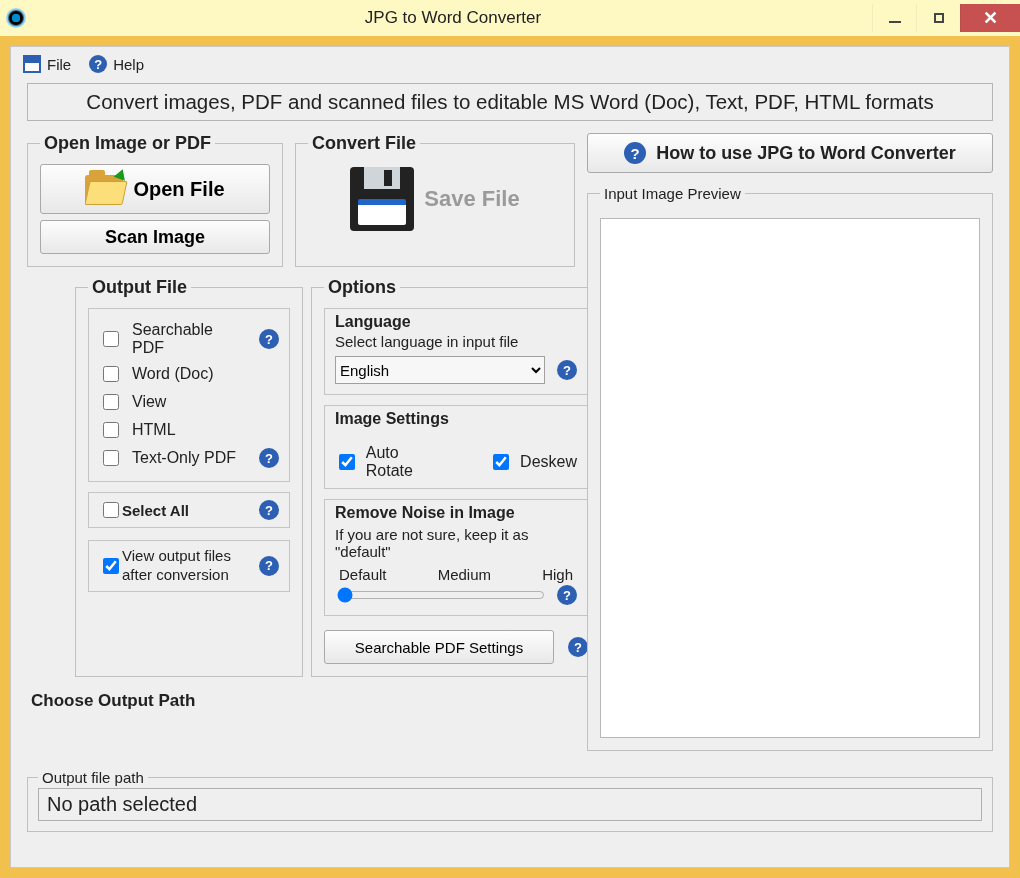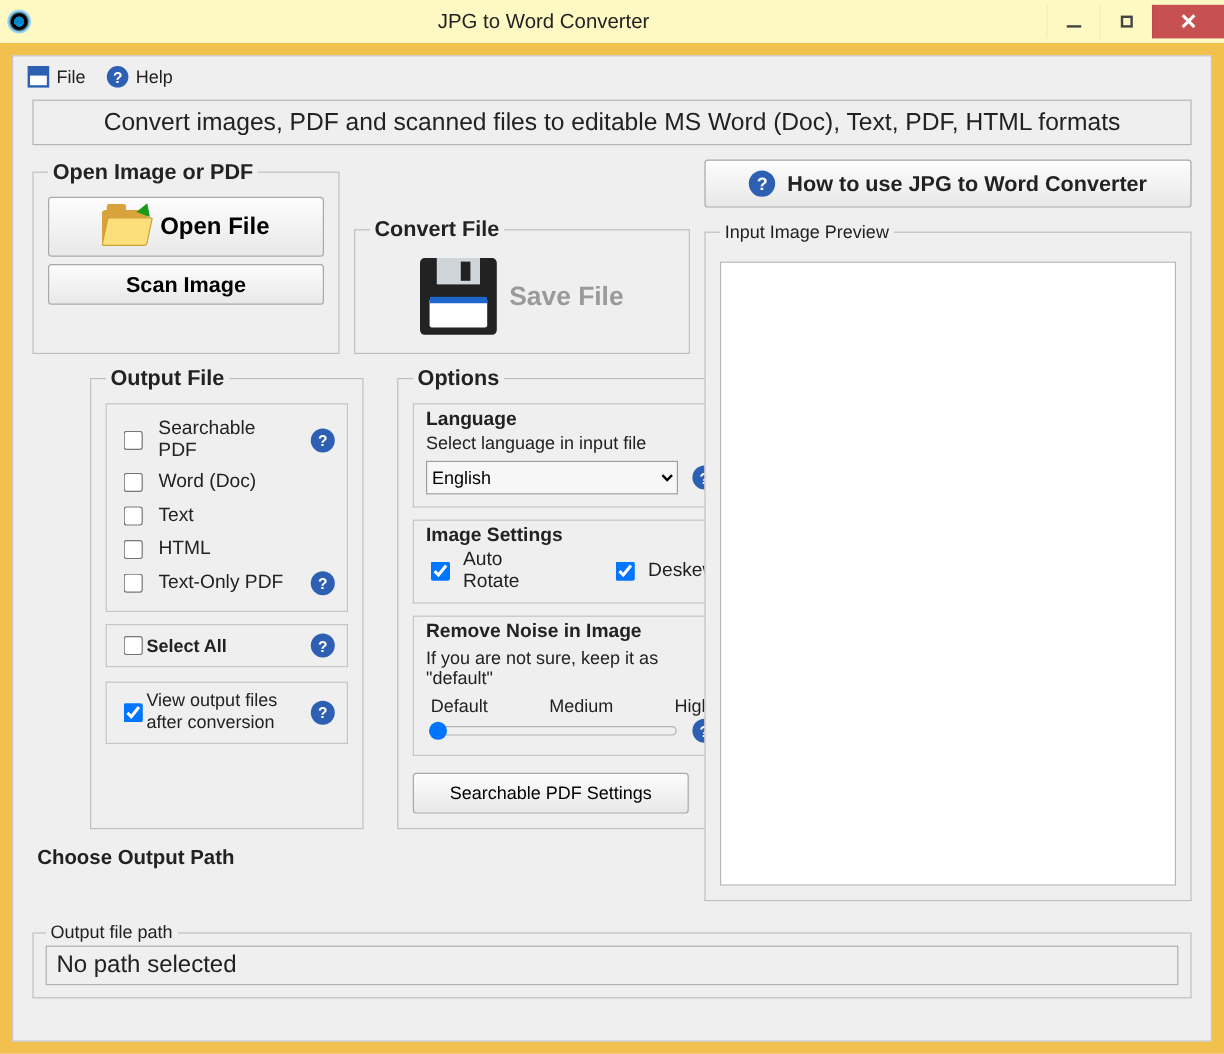--- a/index.html
+++ b/index.html
@@ -98,21 +98,21 @@
     margin:0 0 10px 0;
     padding:10px 12px 12px 12px;
     background:#efefef;
   }
   fieldset.inner { border:1px solid #c5c5c5; }
   .sub-title { font-weight:bold; font-size:16px; margin-bottom:2px;}
 
   
   .top-row{ display:flex; gap:12px; }
   .open-fs{ flex:0 0 256px; }
-  .convert-fs{ flex:1;margin-top:48px; }
+  .convert-fs{ flex:1; }
 
   .btn {
     background:linear-gradient(#fdfdfd,#e8e8e8);
     border:1px solid #a9a9a9;
     border-radius:3px;
     padding:6px 10px;
     font-size:16px;
     display:flex;align-items:center;justify-content:center;gap:10px;
     cursor:pointer;
     min-height:34px;
@@ -132,38 +132,38 @@
     width:64px;height:64px;position:relative;background:#222;border-radius:4px;margin-right:10px;
   }
   .floppy-big .metal{position:absolute;left:14px;top:0;width:36px;height:22px;background:#d0d5da;}
   .floppy-big .slot{position:absolute;left:34px;top:3px;width:8px;height:16px;background:#222;}
   .floppy-big .label{position:absolute;left:8px;right:8px;bottom:6px;height:26px;background:#fff;border-top:6px solid #1e66c9;border-radius:2px;}
   .save-label{font-size:22px;font-weight:bold;color:#9a9a9a;}
 
   .convert-body{display:flex;align-items:center;justify-content:center;height:70px;}
 
   
-  .mid-row{ display:flex; gap:28px;padding-left:48px; }
+  .mid-row{ display:flex; gap:8px;padding-left:48px; }
   .output-fs{ flex:0 0 228px; }
   .options-fs{ flex:1; }
 
   .chk-list label{display:flex;align-items:center;gap:10px;font-size:16px;margin:6px 0;}
   .chk{ width:16px;height:16px; }
   .help-q{
     width:20px;height:20px;border-radius:50%;background:#2d5fb3;color:#fff;
     display:inline-flex;align-items:center;justify-content:center;font-weight:bold;font-size:13px;
     margin-left:auto;cursor:pointer;
   }
   .row-flex{display:flex;align-items:center;}
 
   select.lang{
     width:210px;height:28px;font-size:15px;border:1px solid #a0a0a0;background:#f7f7f7;
   }
 
-  .img-settings{display:flex;gap:40px;margin-top:2px;}
+  .img-settings{display:flex;gap:40px;margin-top:16px;}
   .img-settings label{display:flex;align-items:center;gap:8px;font-size:16px;}
 
   .noise-hint{font-size:15px;margin:4px 0 6px 0;}
   .noise-labels{display:flex;justify-content:space-between;font-size:15px;padding:0 4px;}
   .slider-wrap{display:flex;align-items:center;gap:10px;margin-top:2px;}
   input[type=range]{flex:1;}
 
   .pdf-settings-row{display:flex;align-items:center;gap:14px;margin-top:14px;}
   .pdf-settings-row .btn{flex:1;height:32px;font-size:15px;}
 
@@ -275,21 +275,21 @@
                   <input type="checkbox" class="chk" style="">
                   <span>Searchable PDF</span>
                   <span class="help-q">?</span>
                 </label>
                 <label class="row-flex">
                   <input type="checkbox" class="chk" style="">
                   <span>Word (Doc)</span>
                 </label>
                 <label class="row-flex">
                   <input type="checkbox" class="chk" style="">
-                  <span>Text</span>
+                  <span>View</span>
                 </label>
                 <label class="row-flex">
                   <input type="checkbox" class="chk" style="">
                   <span>HTML</span>
                 </label>
                 <label class="row-flex">
                   <input type="checkbox" class="chk" style="">
                   <span>Text-Only PDF</span>
                   <span class="help-q">?</span>
                 </label>

